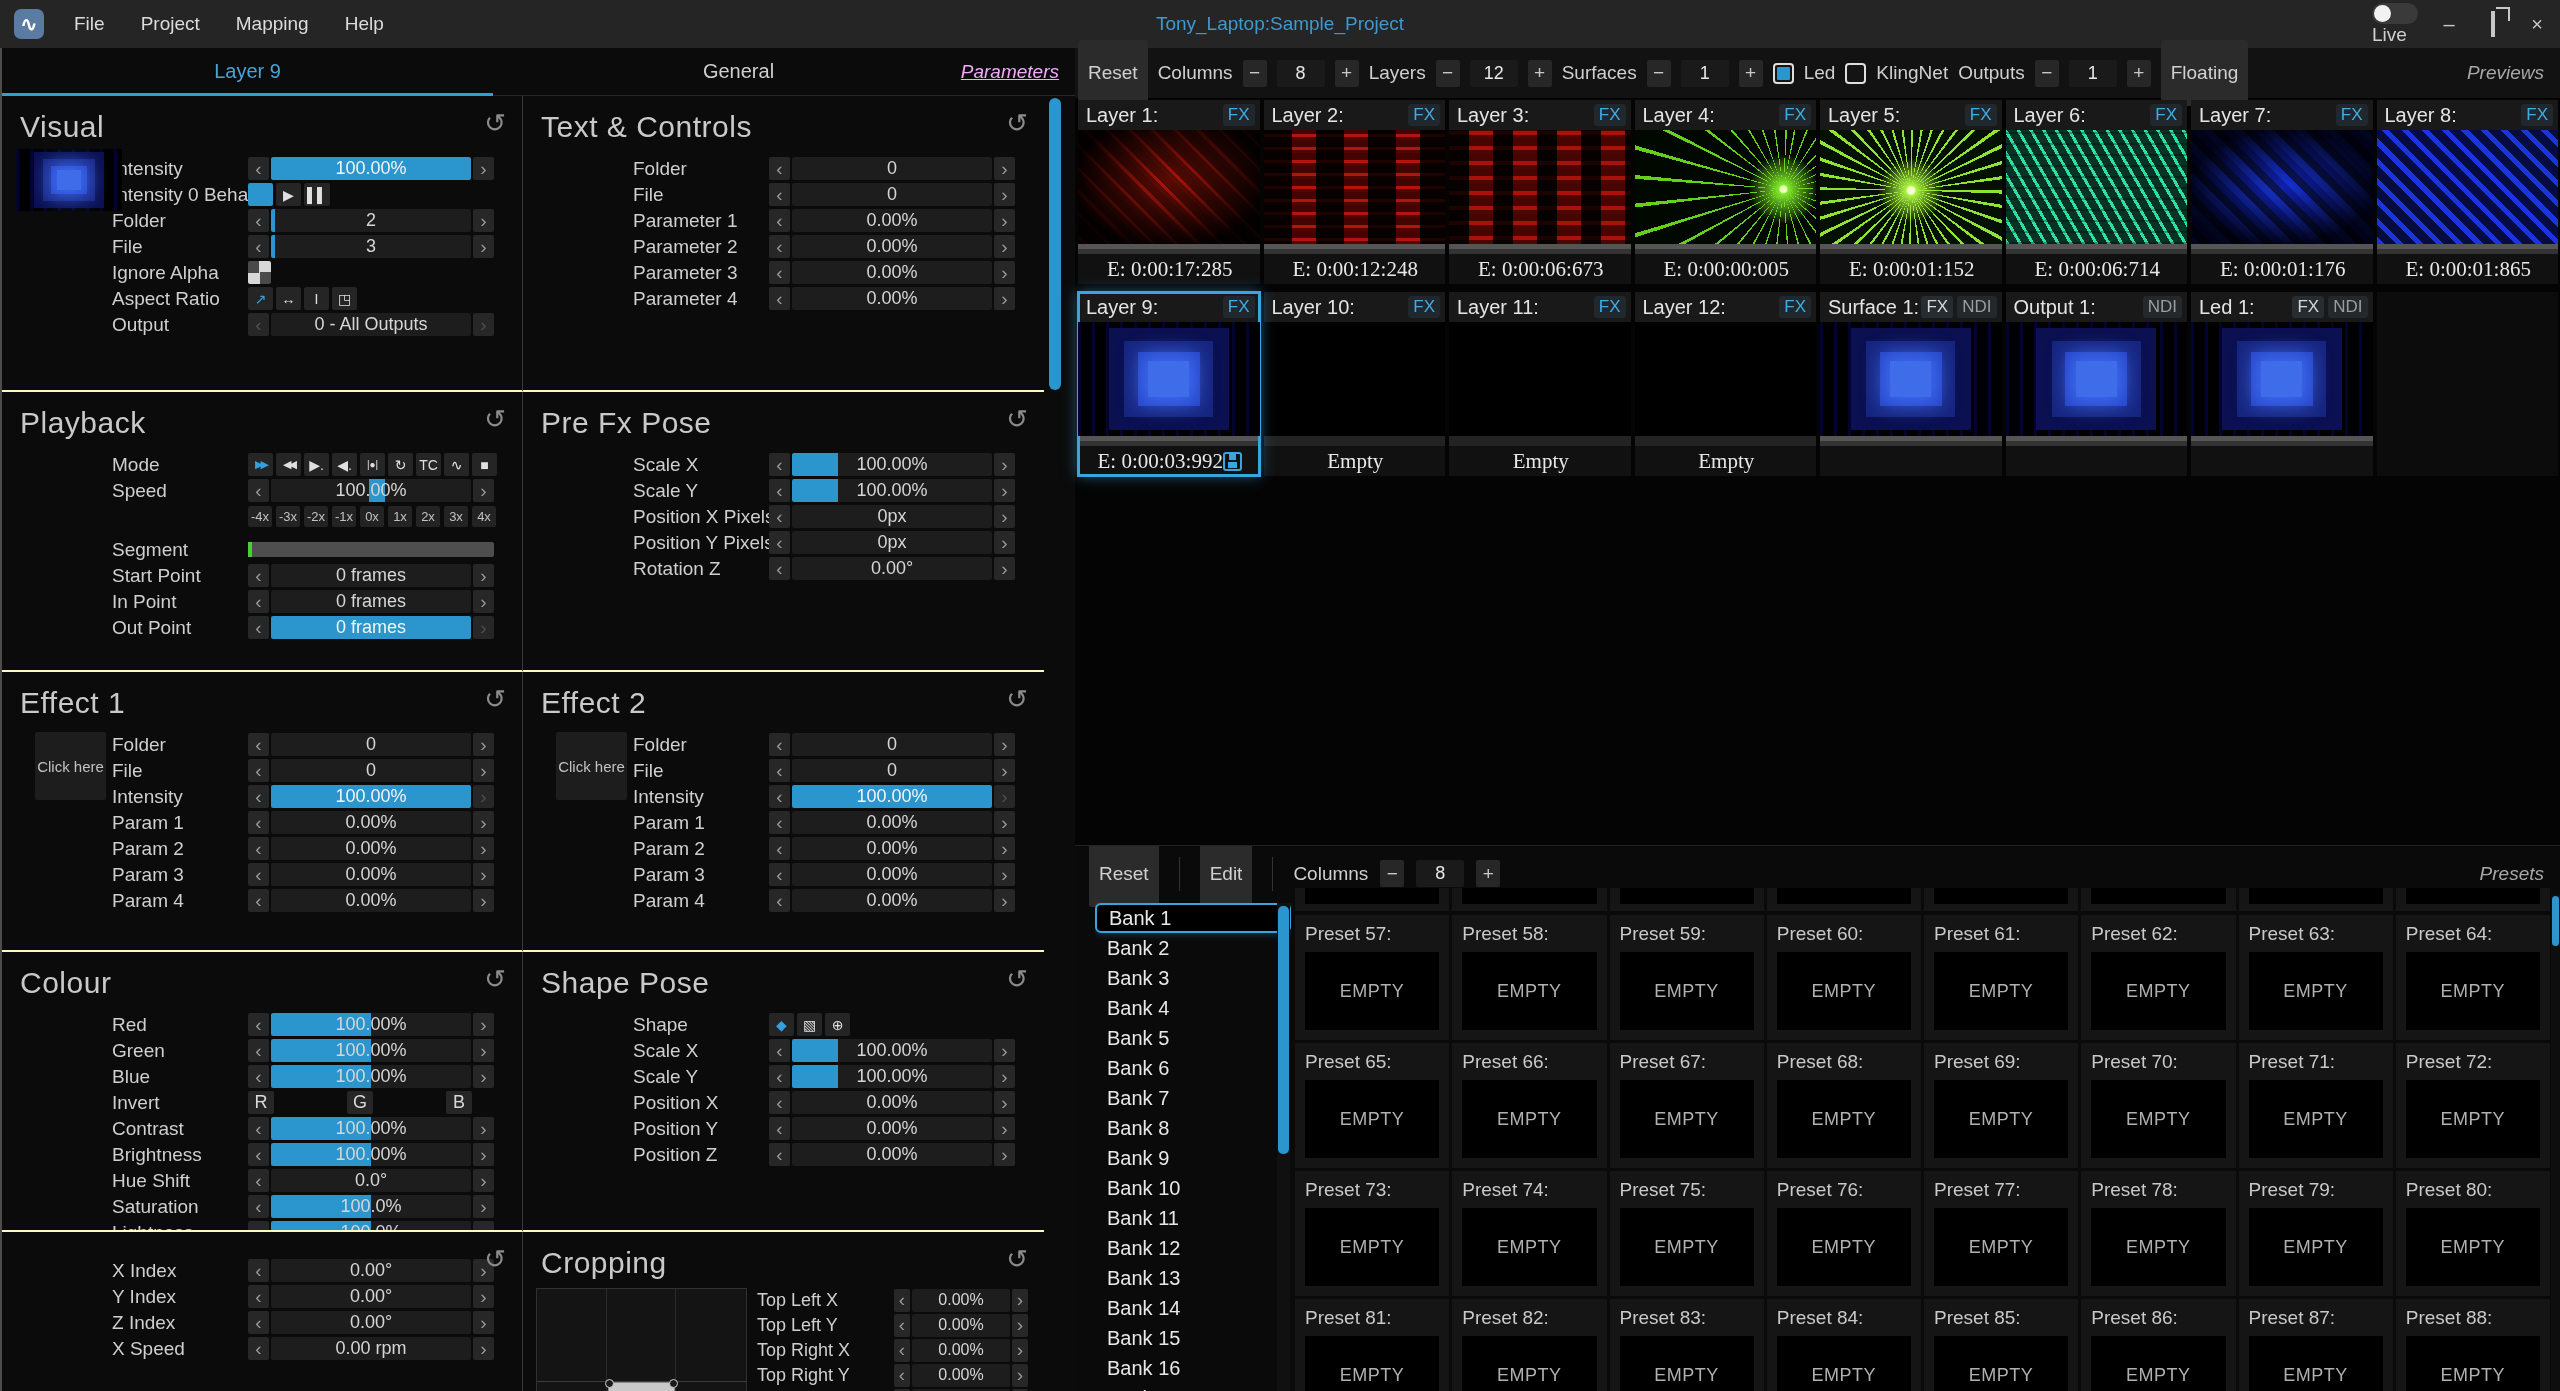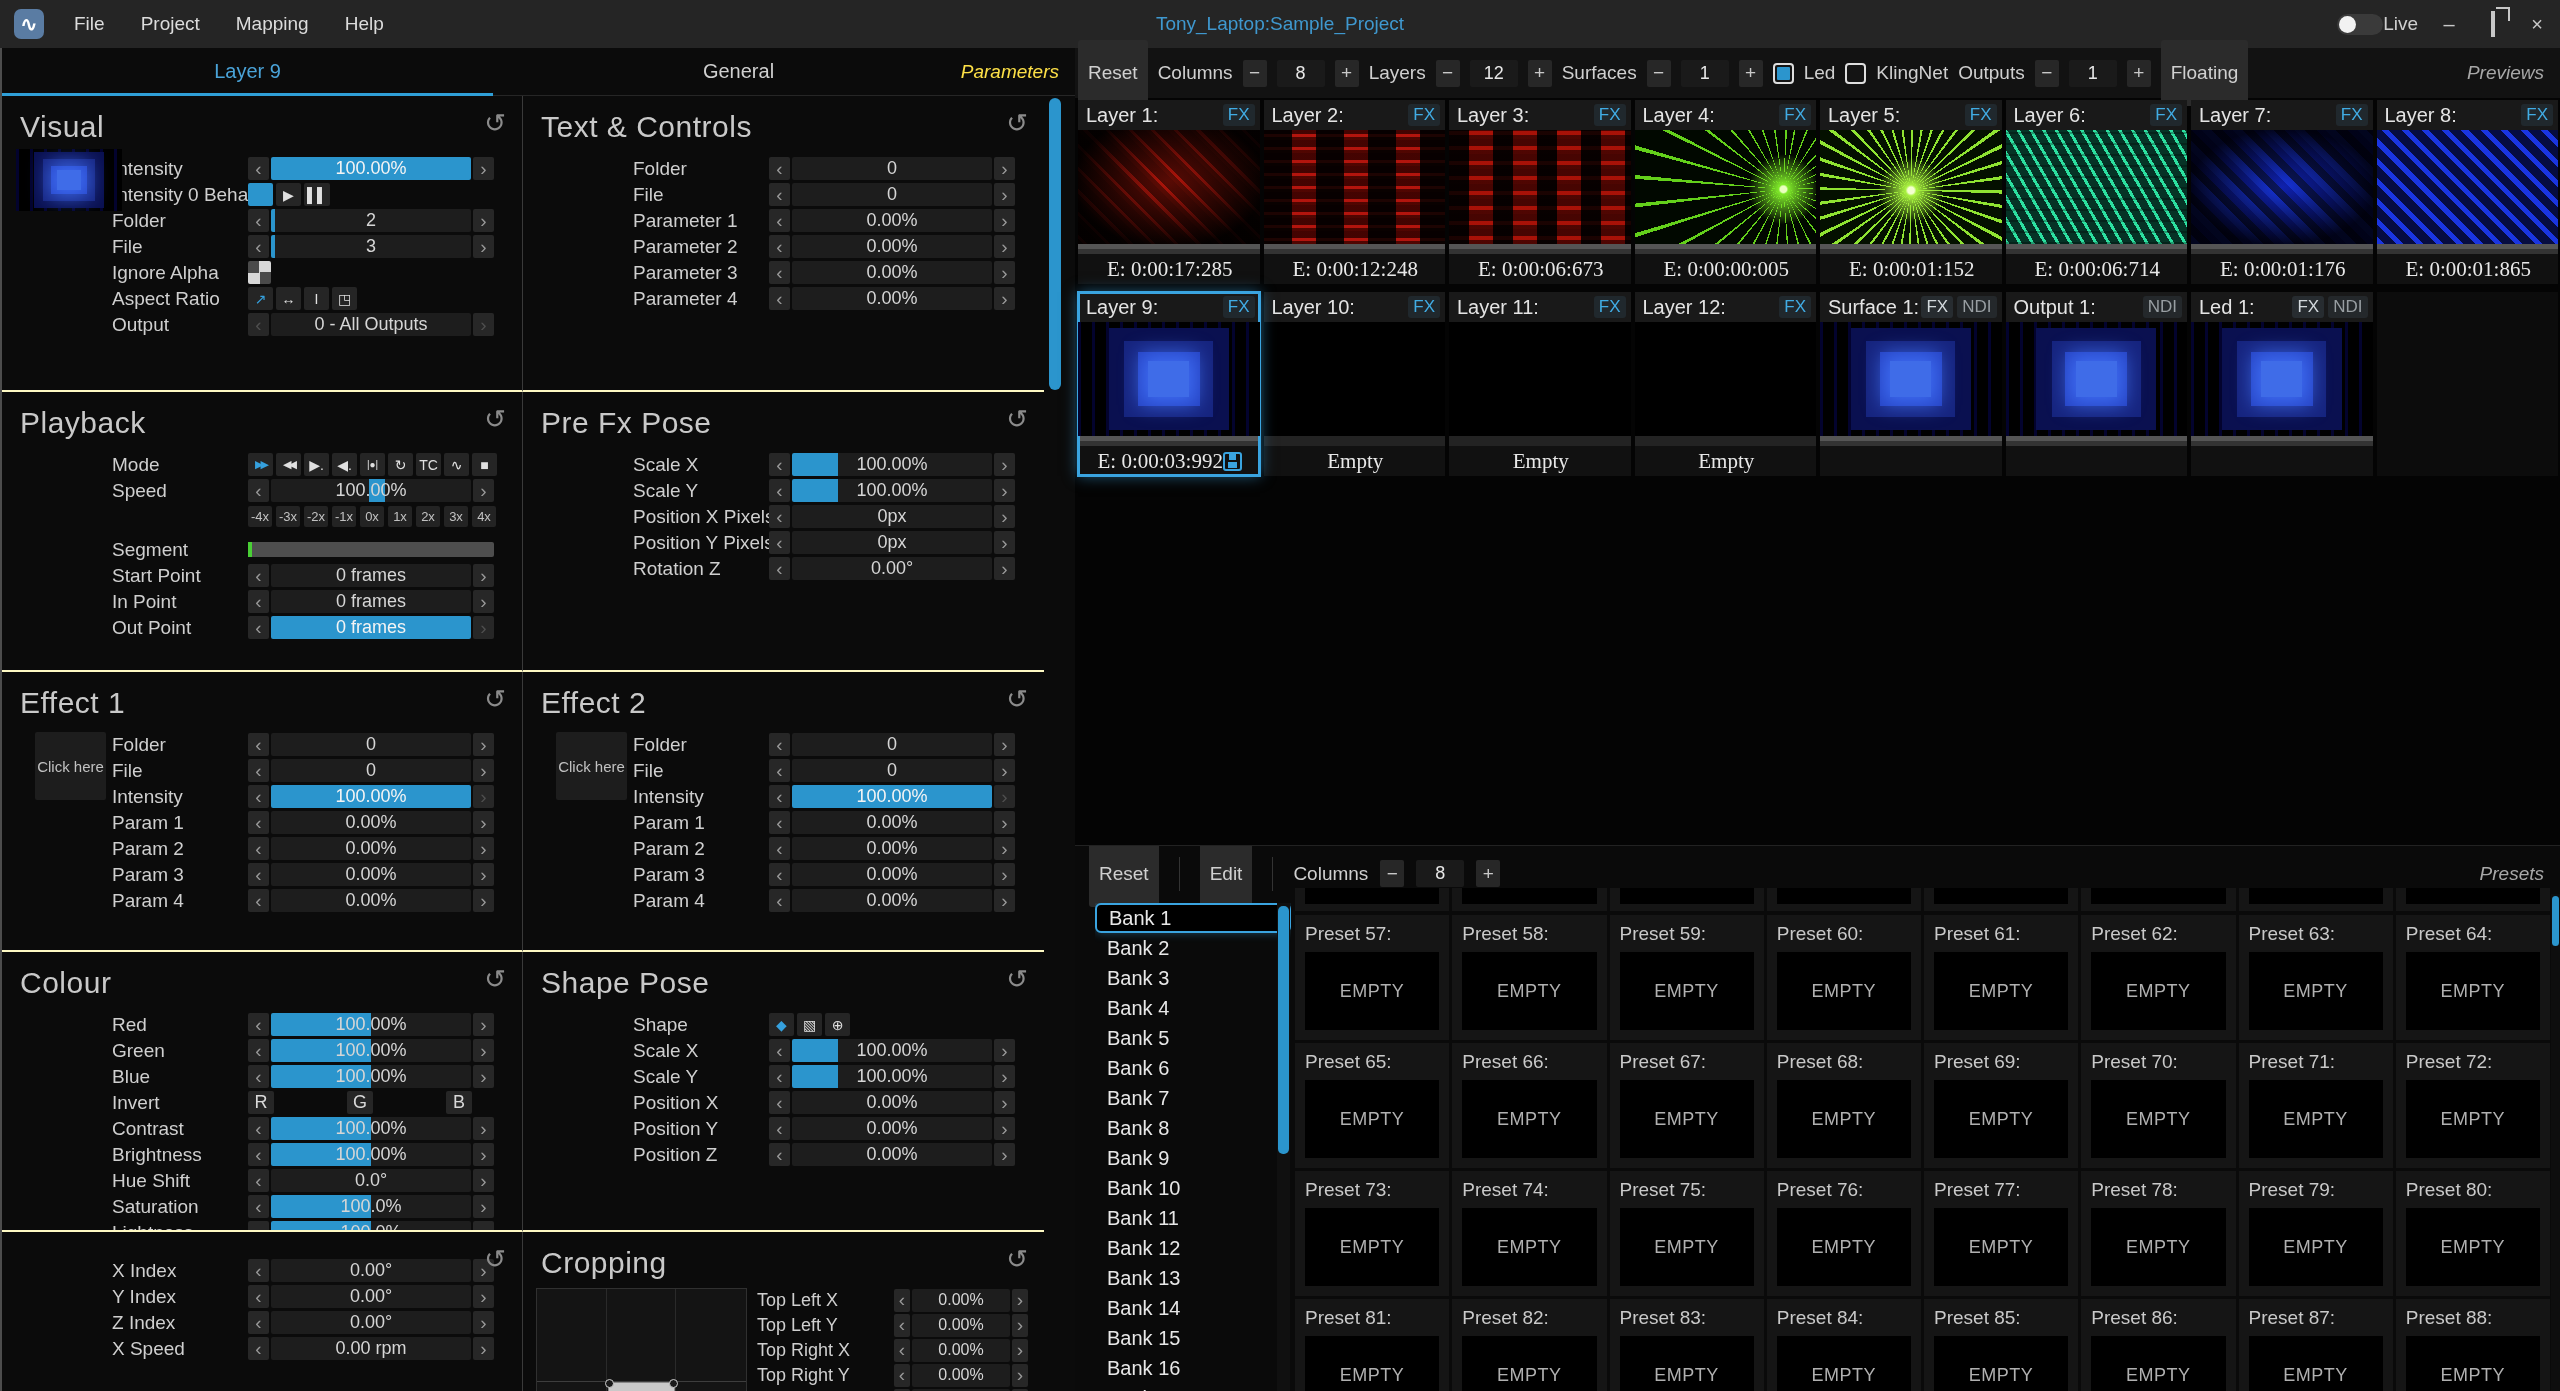--- a/index.html
+++ b/index.html
@@ -20,21 +20,21 @@
   .winbtn { color:#c8c8c8; font-size:20px; width:26px; text-align:center; }
   .restore-box { width:13px; height:13px; border:2px solid #c8c8c8; position:relative; }
   .restore-box::before { content:""; position:absolute; left:3px; top:-6px; width:12px; height:12px; border:2px solid #c8c8c8; border-bottom:none; border-left:none; }
 
   
   .left-panel { position:absolute; left:0; top:48px; width:1075px; height:1343px; background:#0b0b0b; border-left:2px solid #4d4d4d; overflow:hidden; }
   .lp-tabs { position:relative; height:48px; border-bottom:1px solid #262626; }
   .tab { position:absolute; top:0; height:48px; line-height:46px; text-align:center; font-size:20px; color:#cfcfcf; }
   .tab.t1 { left:0; width:491px; color:#4aa3d8; border-bottom:3px solid #2f9fd8; }
   .tab.t2 { left:491px; width:491px; }
-  .lp-panel-label { position:absolute; right:16px; top:0; line-height:48px; font-size:19px; font-style:italic; color:#fde047; }
+  .lp-panel-label { position:absolute; right:16px; top:0; line-height:48px; font-size:19px; font-style:italic; color:#f0abfc;text-decoration:underline; }
   .lp-sections { position:absolute; left:0; top:48px; width:1042px; bottom:0; display:grid; grid-template-columns:521px 521px; }
   .sec { position:relative; border-bottom:2px solid #fef9c3; padding:14px 12px 0 18px; overflow:hidden; }
   .sec.c1 { border-right:1px solid #3a3a3a; }
   .sec-title { font-size:30px; color:#c9c9c9; letter-spacing:0.5px; }
   .sec-reset { position:absolute; right:16px; top:12px; color:#8b8b8b; font-size:26px; }
   .rows { margin-top:12px; }
   .prow { display:flex; align-items:center; height:25px; margin-bottom:1px; }
   .plabel { flex:0 0 228px; padding-left:92px; font-size:19px; color:#cfcfcf; white-space:nowrap; overflow:hidden; }
   .spin { display:flex; align-items:center; height:23px; flex:0 0 248px; }
   .arr { width:21px; height:23px; background:#272727; color:#999; display:flex; align-items:center; justify-content:center; font-size:19px; margin-right:2px; border-radius:2px; flex:none; }
@@ -167,21 +167,21 @@
   <div class="titlebar">
     <div class="app-icon">∿</div>
     <div class="menus">
       <span class="menu-item">File</span>
       <span class="menu-item">Project</span>
       <span class="menu-item">Mapping</span>
       <span class="menu-item">Help</span>
     </div>
     <div class="proj-title">Tony_Laptop:Sample_Project</div>
     <div class="tb-right">
-      <div style="display:flex;align-items:flex-end;">
+      <div style="display:flex;align-items:flex-start;flex-direction:column;">
         <div class="toggle"></div>
         <span class="live-label">Live</span>
       </div>
       <span class="winbtn">–</span>
       <span class="winbtn"><span class="restore-box"></span></span>
       <span class="winbtn">×</span>
     </div>
   </div>
 
   <div class="left-panel">

